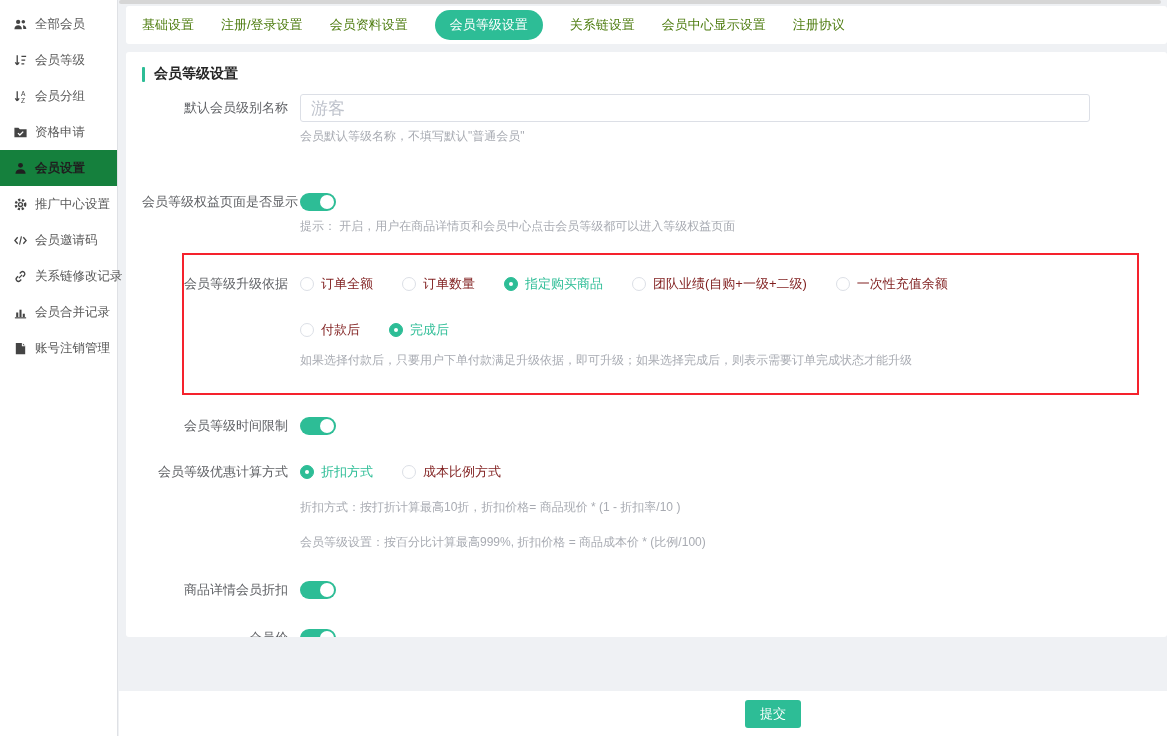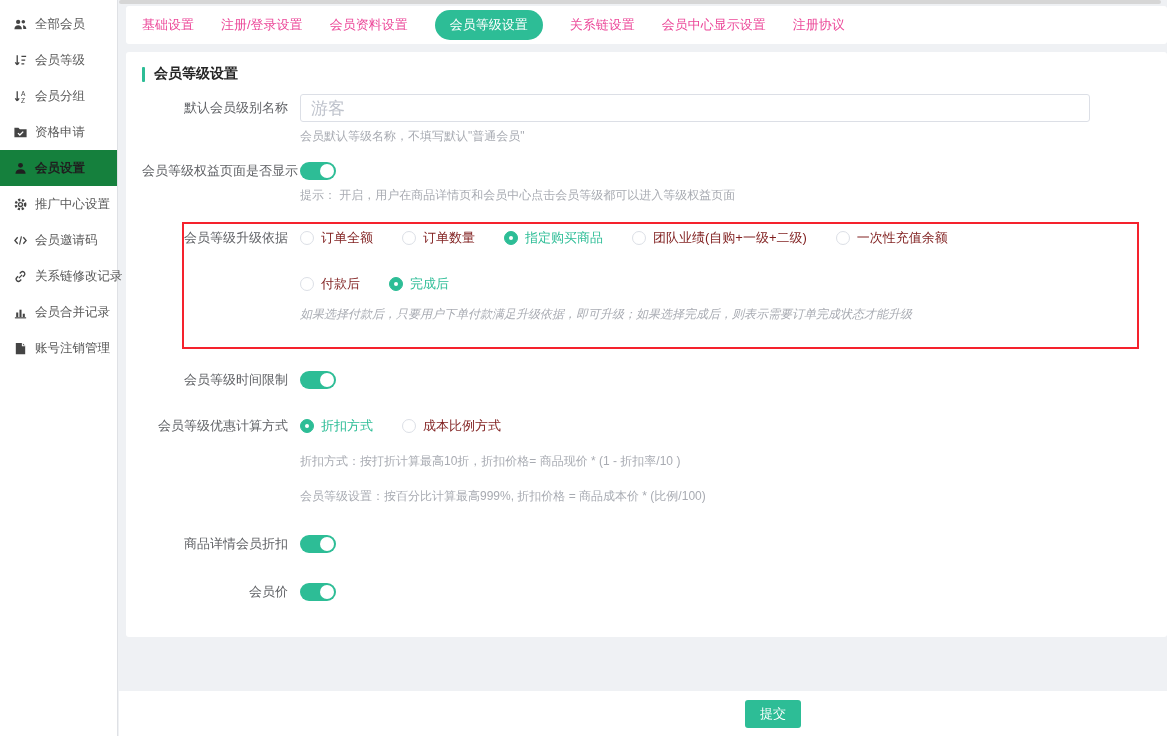--- a/index.html
+++ b/index.html
@@ -23,21 +23,21 @@
   
   .main { position:absolute; left:126px; top:0; right:0; }
   .scroll-thumb {
     position:absolute; top:0; left:-7px; right:6px; height:4px;
     background:#d6d6d6; border-radius:2px;
   }
   .tabbar {
     margin-top:6px; height:38px; background:#fff; border-radius:3px;
     display:flex; align-items:center; padding:0 16px; gap:27px;
   }
-  .tab { color:#ec4899; cursor:pointer; white-space:nowrap; }
+  .tab { color:#4d7c0f; cursor:pointer; white-space:nowrap; }
   .tab.active {
     background:var(--accent); color:#fff; padding:6px 15px; border-radius:16px;
   }
   .card {
     margin-top:8px; height:585px; background:#fff; border-radius:3px;
     padding:13px 16px 0; overflow:hidden;
   }
   .section-title { display:flex; align-items:center; }
   .section-title .bar { width:3px; height:15px; background:var(--accent); margin-right:9px; border-radius:1px; }
   .section-title .txt { font-size:14px; font-weight:bold; color:#262626; }
@@ -47,21 +47,21 @@
     width:158px; min-width:158px; padding-right:12px; text-align:right;
     color:#606266; white-space:nowrap;
   }
   .text-input {
     width:790px; height:28px; border:1px solid #dcdfe6; border-radius:3px;
     padding:0 10px; font-size:17px; color:#bfc3cc; outline:none;
     font-family:"Liberation Sans","DejaVu Sans",sans-serif;
   }
   .help { margin-left:158px; font-size:12px; color:#a8abb2; white-space:nowrap; }
   .mt6{margin-top:6px}.mt11{margin-top:11px}.mt13{margin-top:13px}.mt14{margin-top:22px}
-  .mt16{margin-top:7px}.mt18{margin-top:18px}.mt28{margin-top:28px}.mt30{margin-top:30px}.mt31{margin-top:17px}
+  .mt16{margin-top:7px}.mt18{margin-top:18px}.mt28{margin-top:28px}.mt30{margin-top:30px}.mt31{margin-top:48px}
   
   .toggle {
     width:36px; height:18px; border-radius:9px; background:var(--accent);
     position:relative; display:inline-block; cursor:pointer;
   }
   .toggle .knob {
     position:absolute; top:2px; right:2px; width:14px; height:14px;
     border-radius:50%; background:#fff;
   }
   
@@ -73,24 +73,24 @@
   .radio.checked { background:var(--accent); border-color:var(--accent); }
   .radio.checked::after {
     content:""; position:absolute; left:4px; top:4px; width:4px; height:4px;
     border-radius:50%; background:#fff;
   }
   .radio-label { color:#7f1d1d; white-space:nowrap; }
   .radio-item.sel .radio-label { color:var(--accent); }
   
   .redbox {
     margin-left:40px; margin-right:12px; margin-top:18px;
-    border:2px solid #f5222d; padding:5px 0 24px;
+    border:2px solid #f5222d; padding:20px 0 24px;
   }
   .redbox .flabel { width:116px; min-width:116px; }
-  .redbox .help { margin-left:116px;font-style:italic; }
+  .redbox .help { margin-left:116px; }
   
   .footer {
     position:absolute; left:119px; right:0; bottom:0; height:45px;
     background:#fff; z-index:3;
   }
   .submit-btn {
     position:absolute; left:626px; top:9px; width:56px; height:28px;
     background:var(--accent); color:#fff; border:none; border-radius:3px;
     font-size:13px; cursor:pointer; font-family:"Liberation Sans","DejaVu Sans",sans-serif;
   }

